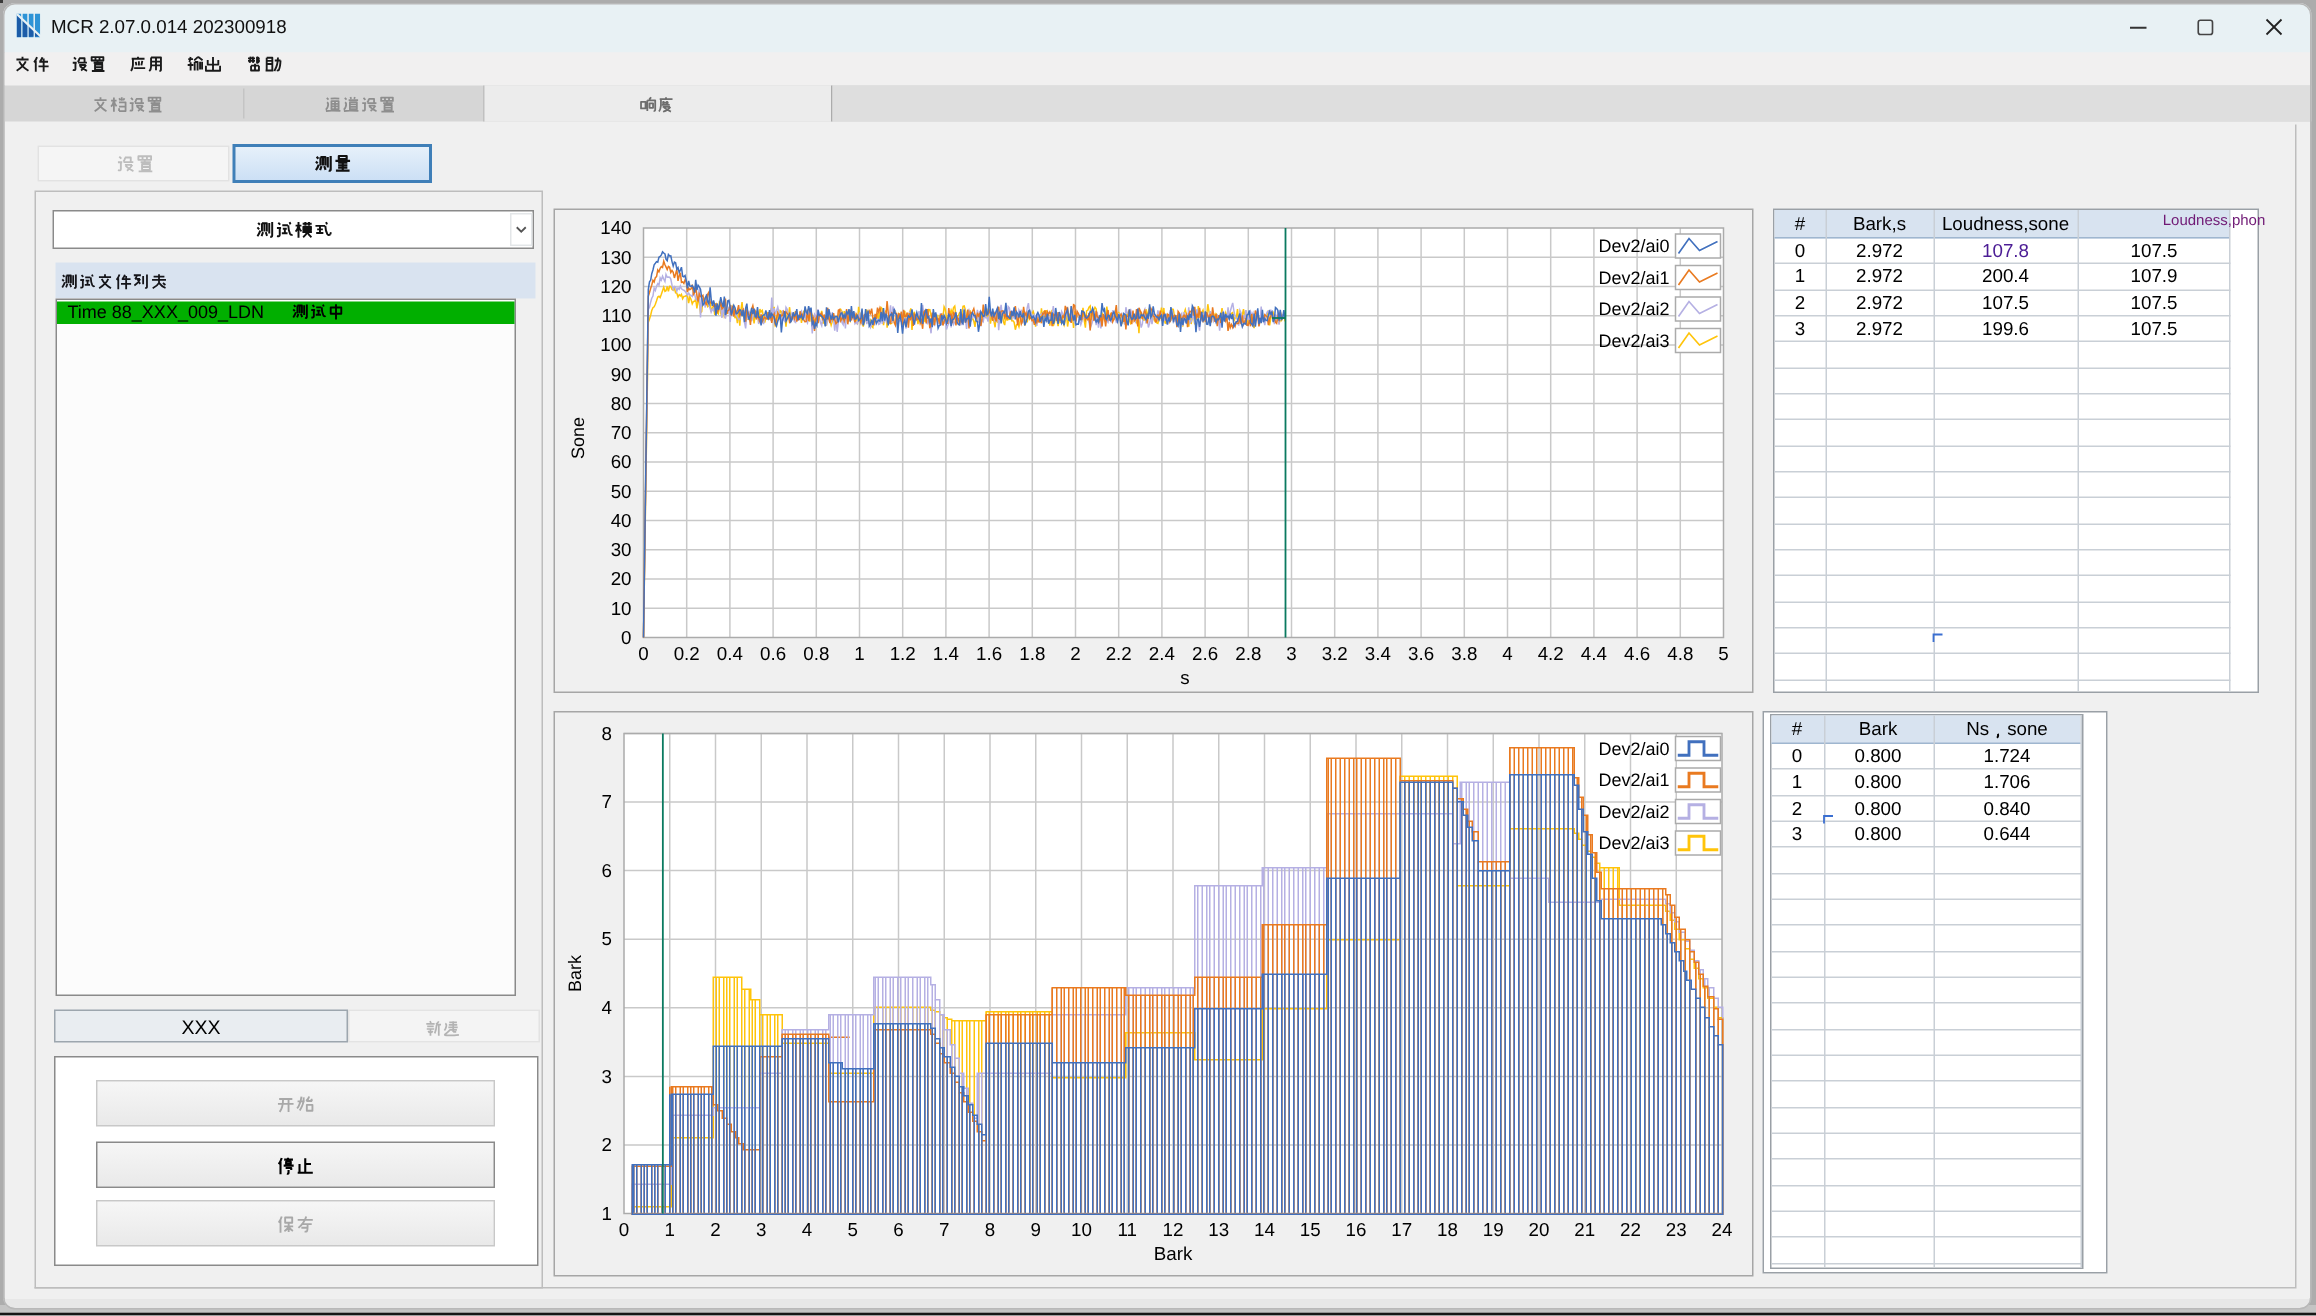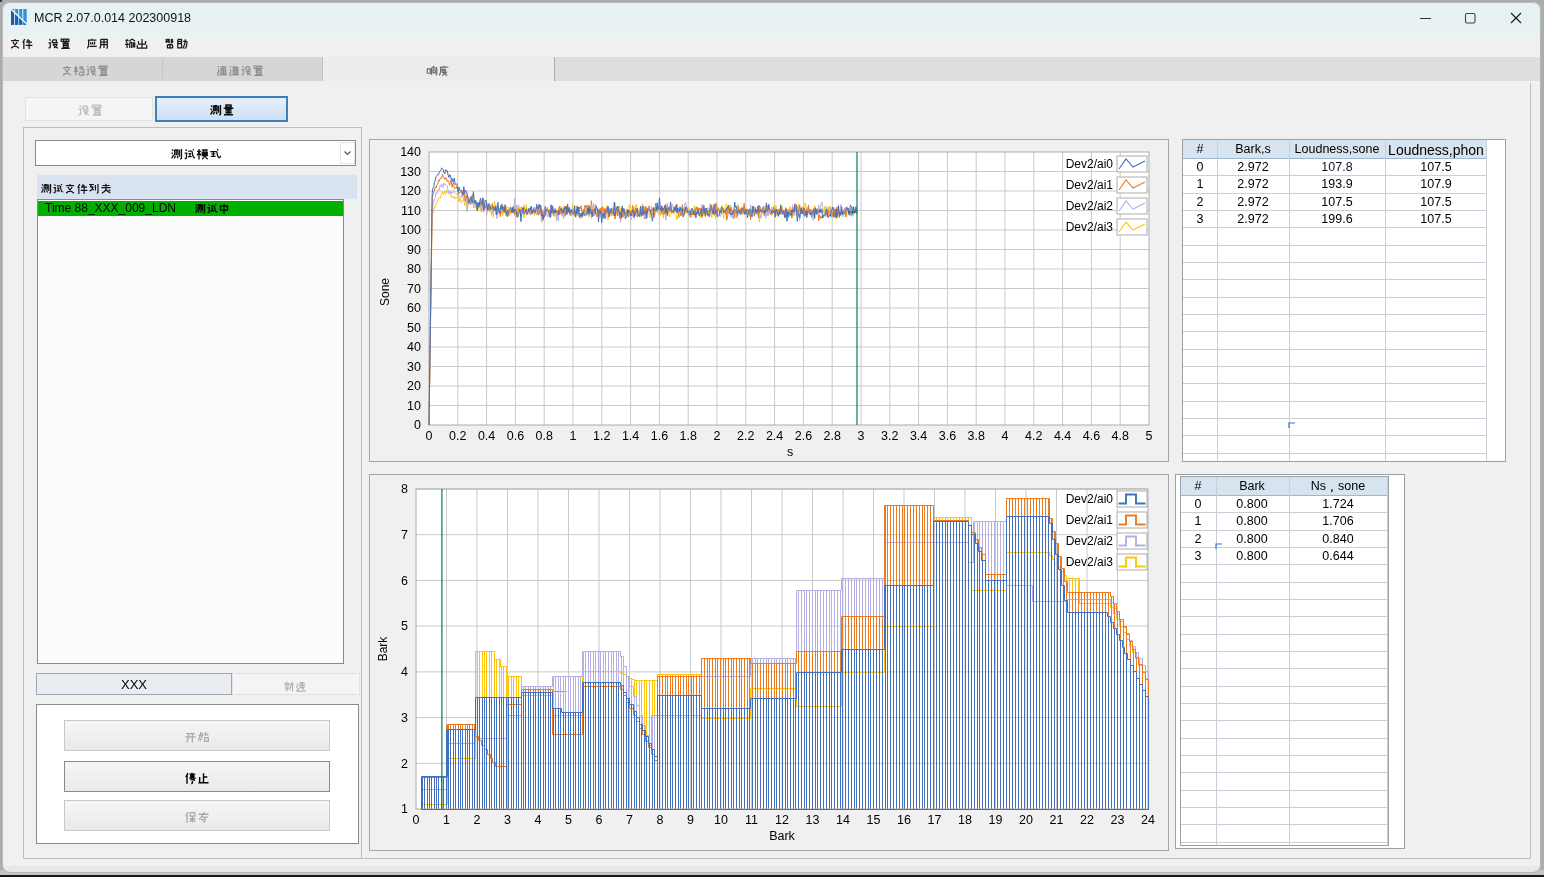--- a/index.html
+++ b/index.html
@@ -382,28 +382,28 @@
       <div style="position:absolute;left:1183px;top:349px;width:304px;height:1px;background:#C9CFD6"></div>
       <div style="position:absolute;left:1183px;top:366px;width:304px;height:1px;background:#C9CFD6"></div>
       <div style="position:absolute;left:1183px;top:383px;width:304px;height:1px;background:#C9CFD6"></div>
       <div style="position:absolute;left:1183px;top:401px;width:304px;height:1px;background:#C9CFD6"></div>
       <div style="position:absolute;left:1183px;top:418px;width:304px;height:1px;background:#C9CFD6"></div>
       <div style="position:absolute;left:1183px;top:435px;width:304px;height:1px;background:#C9CFD6"></div>
       <div style="position:absolute;left:1183px;top:453px;width:304px;height:1px;background:#C9CFD6"></div>
       <span class="t" style="left:1200px;top:142px;font-size:12.5px;color:#000;transform:translateX(-50%)">#</span>
       <span class="t" style="left:1253px;top:142px;font-size:12.5px;color:#000;transform:translateX(-50%)">Bark,s</span>
       <span class="t" style="left:1337px;top:142px;font-size:12.5px;color:#000;transform:translateX(-50%)">Loudness,sone</span>
-      <span class="t" style="left:1436px;top:142px;font-size:14px;color:#000000;transform:translateX(-50%)">Loudness,phon</span>
+      <span class="t" style="left:1476px;top:142px;font-size:10px;color:#701a75;transform:translateX(-50%)">Loudness,phon</span>
       <span class="t" style="left:1200px;top:160px;font-size:12.5px;color:#000;transform:translateX(-50%)">0</span>
       <span class="t" style="left:1253px;top:160px;font-size:12.5px;color:#000;transform:translateX(-50%)">2.972</span>
-      <span class="t" style="left:1337px;top:160px;font-size:12.5px;color:#0f172a;transform:translateX(-50%)">107.8</span>
+      <span class="t" style="left:1337px;top:160px;font-size:12.5px;color:#4c1d95;transform:translateX(-50%)">107.8</span>
       <span class="t" style="left:1436px;top:160px;font-size:12.5px;color:#000;transform:translateX(-50%)">107.5</span>
       <span class="t" style="left:1200px;top:177px;font-size:12.5px;color:#000;transform:translateX(-50%)">1</span>
       <span class="t" style="left:1253px;top:177px;font-size:12.5px;color:#000;transform:translateX(-50%)">2.972</span>
-      <span class="t" style="left:1337px;top:177px;font-size:12.5px;color:#000;transform:translateX(-50%)">193.9</span>
+      <span class="t" style="left:1337px;top:177px;font-size:12.5px;color:#000;transform:translateX(-50%)">200.4</span>
       <span class="t" style="left:1436px;top:177px;font-size:12.5px;color:#000000;transform:translateX(-50%)">107.9</span>
       <span class="t" style="left:1200px;top:195px;font-size:12.5px;color:#000;transform:translateX(-50%)">2</span>
       <span class="t" style="left:1253px;top:195px;font-size:12.5px;color:#000;transform:translateX(-50%)">2.972</span>
       <span class="t" style="left:1337px;top:195px;font-size:12.5px;color:#000;transform:translateX(-50%)">107.5</span>
       <span class="t" style="left:1436px;top:195px;font-size:12.5px;color:#000;transform:translateX(-50%)">107.5</span>
       <span class="t" style="left:1200px;top:212px;font-size:12.5px;color:#000;transform:translateX(-50%)">3</span>
       <span class="t" style="left:1253px;top:212px;font-size:12.5px;color:#000;transform:translateX(-50%)">2.972</span>
       <span class="t" style="left:1337px;top:212px;font-size:12.5px;color:#000;transform:translateX(-50%)">199.6</span>
       <span class="t" style="left:1436px;top:212px;font-size:12.5px;color:#000;transform:translateX(-50%)">107.5</span>
       <div style="position:absolute;left:1175px;top:474px;width:230px;height:375px;background:#fff;border:1px solid #9AA0A6;box-sizing:border-box"></div>

